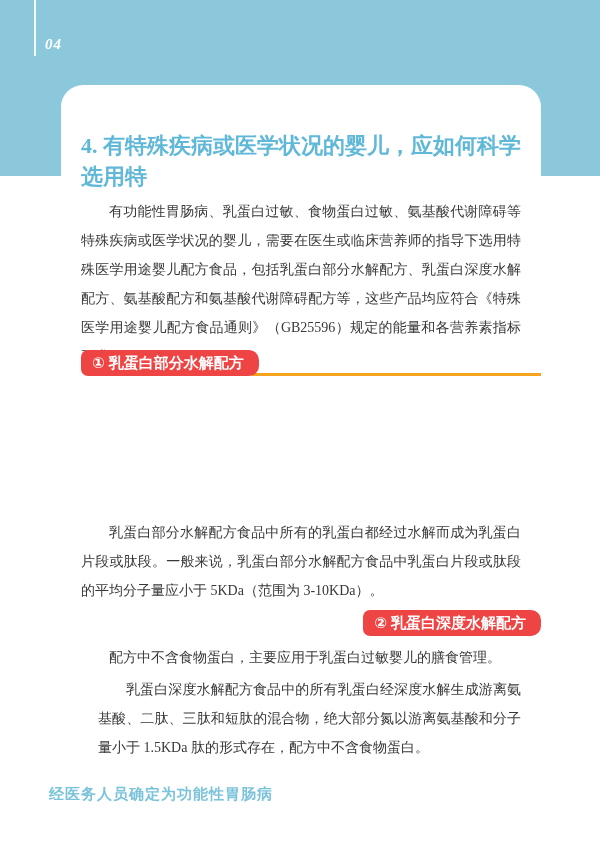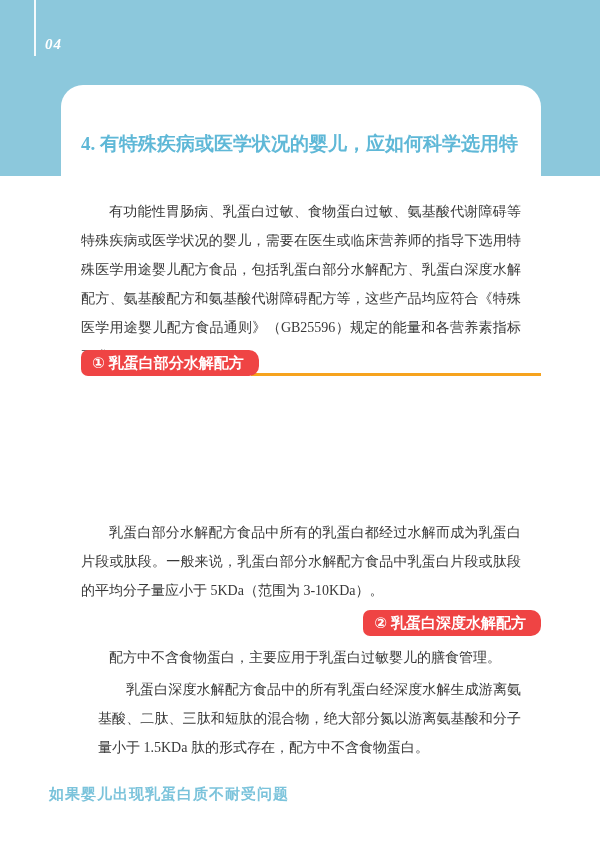--- a/index.html
+++ b/index.html
@@ -30,21 +30,21 @@
   }
   .card{
     position:absolute;left:61px;top:85px;
     width:480px;height:758px;
     background:#ffffff;
     border-radius:22px 22px 0 0;
   }
   .doc-title{
     position:absolute;left:20px;right:18px;top:30px;
     color:#5FB8D7;
-    font-size:19px;
+    font-size:22px;
     font-weight:bold;
     line-height:31px;
   }
   .doc-title .t-line2{display:block;padding-left:23px;}
   .para{
     position:absolute;left:20px;right:20px;
     margin:0;
     font-size:14px;
     line-height:29px;
     color:#383838;
@@ -120,15 +120,15 @@
       <span class="section-label">② 乳蛋白深度水解配方</span>
       <span class="section-rule"></span>
     </div>
 
     <p class="para p-s2a">配方中不含食物蛋白，主要应用于乳蛋白过敏婴儿的膳食管理。</p>
 
     <p class="para p-s2b">乳蛋白深度水解配方食品中的所有乳蛋白经深度水解生成游离氨基酸、二肽、三肽和短肽的混合物，绝大部分氮以游离氨基酸和分子量小于 1.5KDa 肽的形式存在，配方中不含食物蛋白。</p>
 
   </div>
 
-  <div class="footer-text">如果婴儿出现乳蛋白质不耐受问题</div>
+  <div class="footer-text">经医务人员确定为功能性胃肠病</div>
 
 </div>
 
 </body></html>

